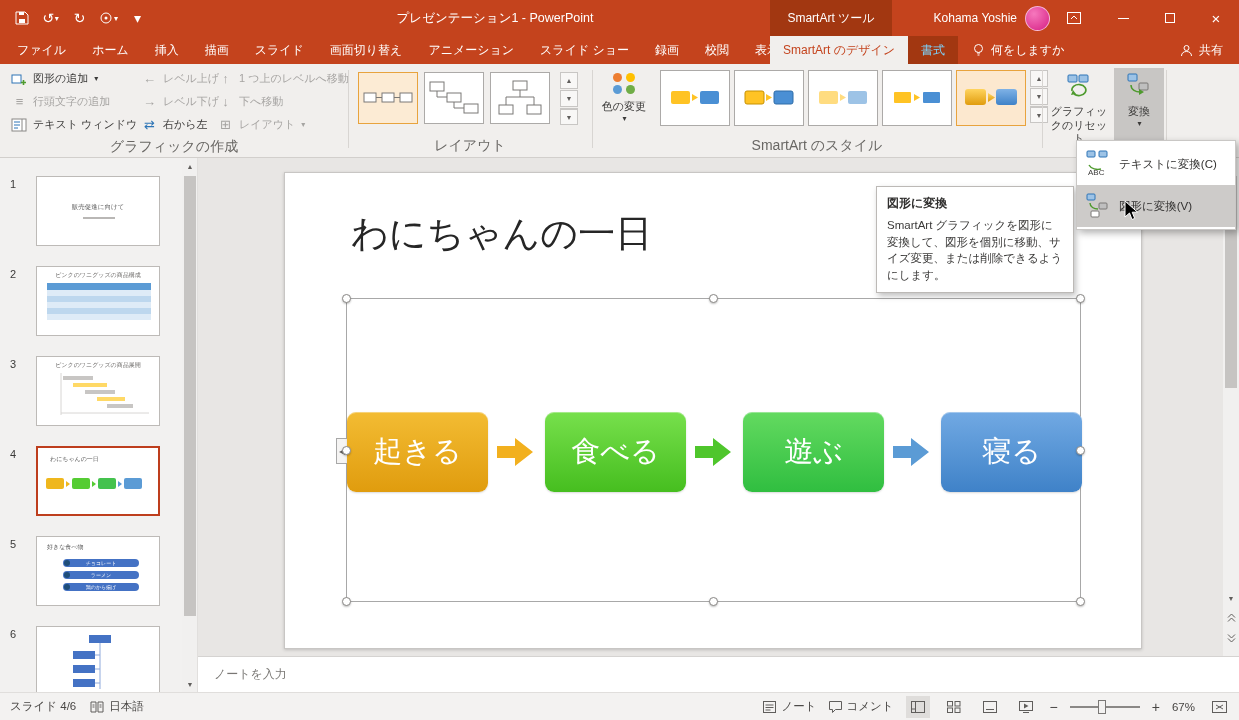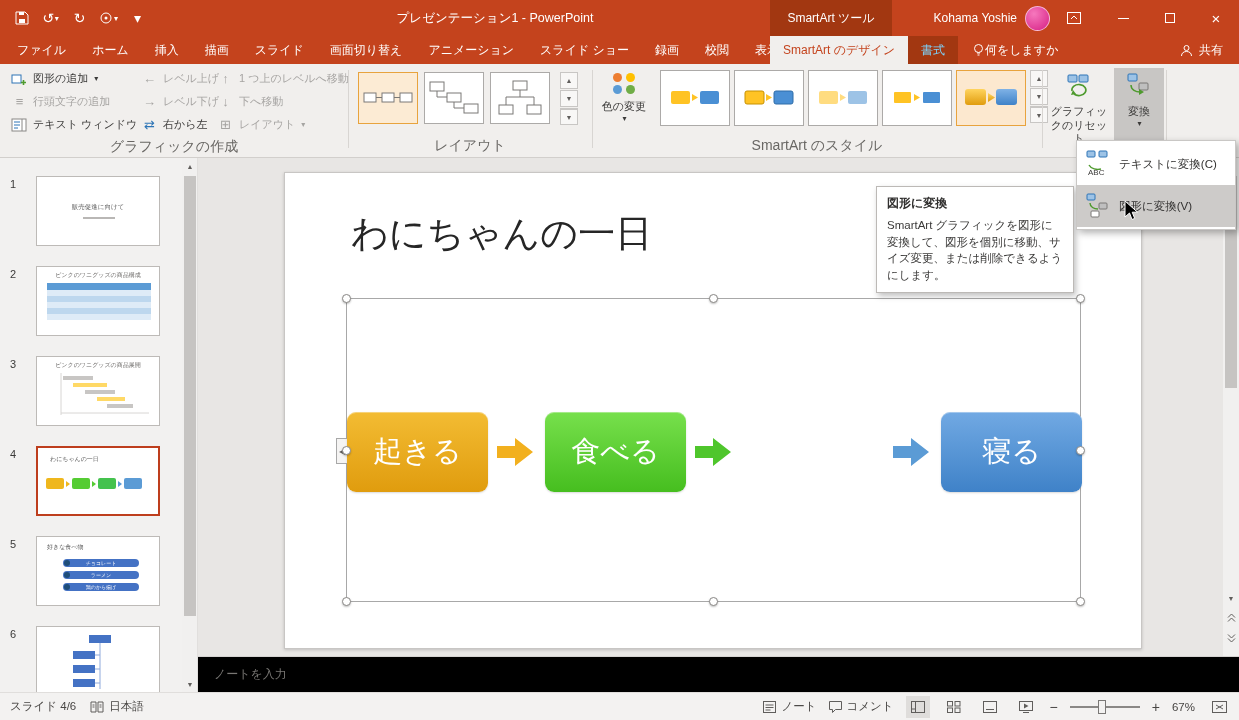--- a/index.html
+++ b/index.html
@@ -19,21 +19,21 @@
 .winbtn{top:0;width:46px;height:36px;display:flex;align-items:center;justify-content:center;color:#fff}
 .maxbox{width:10px;height:10px;border:1px solid #fff;display:block}
 .minline{width:11px;height:1px;background:#fff;display:block}
 
 .tabrow{left:0;top:36px;width:1239px;height:28px;background:#C4431D}
 .maintabs{position:absolute;left:4px;top:0;height:28px;display:flex}
 .tab{height:28px;display:flex;align-items:center;padding:0 13px;color:#fff;font-size:12px;white-space:nowrap}
 .ctxtabs{position:absolute;left:770px;top:0;height:28px;display:flex}
 .tab.active{background:#F1EFED;color:#C4431D}
 .tab.ctxformat{background:#A23711;color:#7dd3fc}
-.tellme{position:absolute;left:962px;top:0;height:28px;display:flex;align-items:center;color:#fff;padding:0 10px;font-size:12px}
+.tellme{position:absolute;left:962px;top:0;height:28px;display:flex;align-items:center;gap:6px;color:#fff;padding:0 10px;font-size:12px}
 .sharebtn{position:absolute;right:6px;top:0;height:28px;display:flex;align-items:center;gap:6px;color:#fff;padding:0 10px;font-size:12px}
 
 .ribbon{left:0;top:64px;width:1239px;height:94px;background:#F1EFED;border-bottom:1px solid #D2CFCC}
 .rsep{position:absolute;top:6px;width:1px;height:78px;background:#D8D5D2}
 .rbtn{display:flex;align-items:center;gap:5px;height:23px;padding:0 5px;font-size:11px;color:#3B3A39;white-space:nowrap}
 .rbtn.dis{color:#A6A4A2}
 .gi{width:17px;text-align:center;font-size:13px;flex:0 0 auto}
 .caret{font-size:8px;margin-left:1px}
 .grplabel{position:absolute;bottom:2px;font-size:14px;color:#696764;text-align:center;white-space:nowrap}
 .galbox{position:absolute;top:8px;width:60px;height:52px;background:#fff;border:1px solid #ACAAA8;display:flex;align-items:center;justify-content:center}
@@ -69,21 +69,21 @@
 
 .editarea{left:198px;top:158px;width:1025px;height:498px;background:#E8E6E4}
 .slide{position:absolute;left:86px;top:14px;width:858px;height:477px;background:#fff;border:1px solid #C8C6C4;box-shadow:0 1px 3px rgba(0,0,0,.18)}
 .slidetitle{position:absolute;left:66px;top:36px;font-size:37px;color:#262626;white-space:nowrap}
 .saframe{position:absolute;left:61px;top:125px;width:735px;height:304px;border:1px solid #A8A8A8}
 .hdl{position:absolute;width:9px;height:9px;border-radius:50%;background:#fff;border:1px solid #8A8886;box-shadow:0 1px 2px rgba(0,0,0,.25);z-index:5}
 .sabox{position:absolute;top:113px;width:141px;height:80px;border-radius:9px;background:linear-gradient(var(--c1,#ccc),var(--c2,#999));display:flex;align-items:center;justify-content:center;color:#fff;font-size:29px;box-shadow:inset 0 1px 0 rgba(255,255,255,.35),0 1px 2px rgba(0,0,0,.15)}
 .saarrow{position:absolute;top:137px;width:36px;height:32px}
 .panetoggle{position:absolute;left:-11px;top:139px;width:11px;height:26px;background:#F5F4F3;border:1px solid #A8A8A8;border-right:none;display:flex;align-items:center;justify-content:center;font-size:8px;color:#605E5C}
 
-.notesbar{left:198px;top:656px;width:1041px;height:36px;background:#000000;border-top:1px solid #D5D3D1}
+.notesbar{left:198px;top:656px;width:1041px;height:36px;background:#ffffff;border-top:1px solid #D5D3D1}
 .notesph{position:absolute;left:16px;top:9px;font-size:12px;color:#797774}
 .vscroll{left:1223px;top:158px;width:16px;height:498px;background:#F1F0EF}
 .sarr{position:absolute;left:0;width:16px;height:16px;display:flex;align-items:center;justify-content:center;font-size:7px;color:#605E5C}
 .sthumb{position:absolute;left:2px;width:12px;background:#C6C4C2}
 .statusbar{left:0;top:692px;width:1239px;height:28px;background:#F3F2F1;border-top:1px solid #E0DEDC;font-size:11.5px;color:#484644}
 .sbleft{position:absolute;left:10px;top:0;height:27px;display:flex;align-items:center;gap:14px}
 .sbright{position:absolute;right:8px;top:0;height:27px;display:flex;align-items:center;gap:12px}
 .sbtn2{display:flex;align-items:center;gap:5px}
 .viewbtn{width:24px;height:22px;display:flex;align-items:center;justify-content:center}
 .viewbtn.cur{background:#DFDDDB}
@@ -499,20 +499,23 @@
             </svg>
         </div>
         <div class="sabox" style="left: 198px; --c1: #77E04C; --c2: #46BE1F;">
           <span>食べる</span>
         </div>
         <div class="saarrow" style="left: 348px; color: rgb(79, 198, 44);">
           <svg width="36" height="32" viewBox="0 0 36 32">
               <polygon points="0,10 18,10 18,2 36,16 18,30 18,22 0,22" fill="currentColor"></polygon>
             </svg>
         </div>
+        <div class="sabox" style="left: 396px; --c1: #63DA60; --c2: #30BE40;">
+          <span>遊ぶ</span>
+        </div>
         <div class="saarrow" style="left: 546px; color: rgb(91, 155, 213);">
           <svg width="36" height="32" viewBox="0 0 36 32">
               <polygon points="0,10 18,10 18,2 36,16 18,30 18,22 0,22" fill="currentColor"></polygon>
             </svg>
         </div>
         <div class="sabox" style="left: 594px; --c1: #71A9E3; --c2: #3F82C8;">
           <span>寝る</span>
         </div>
 
         <div class="hdl" style="left:-5px;top:-5px"></div>

